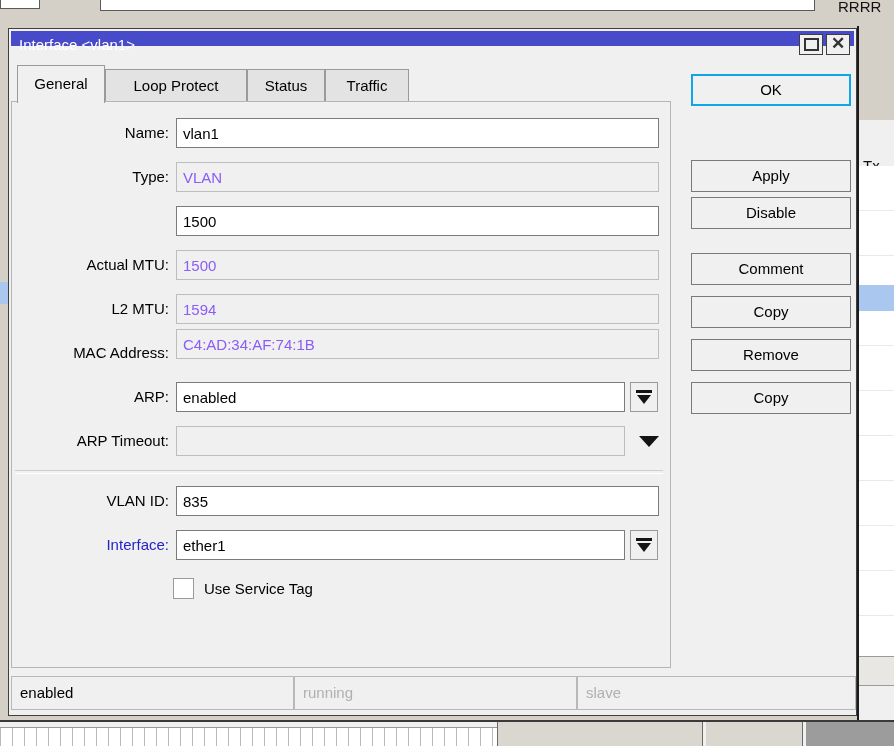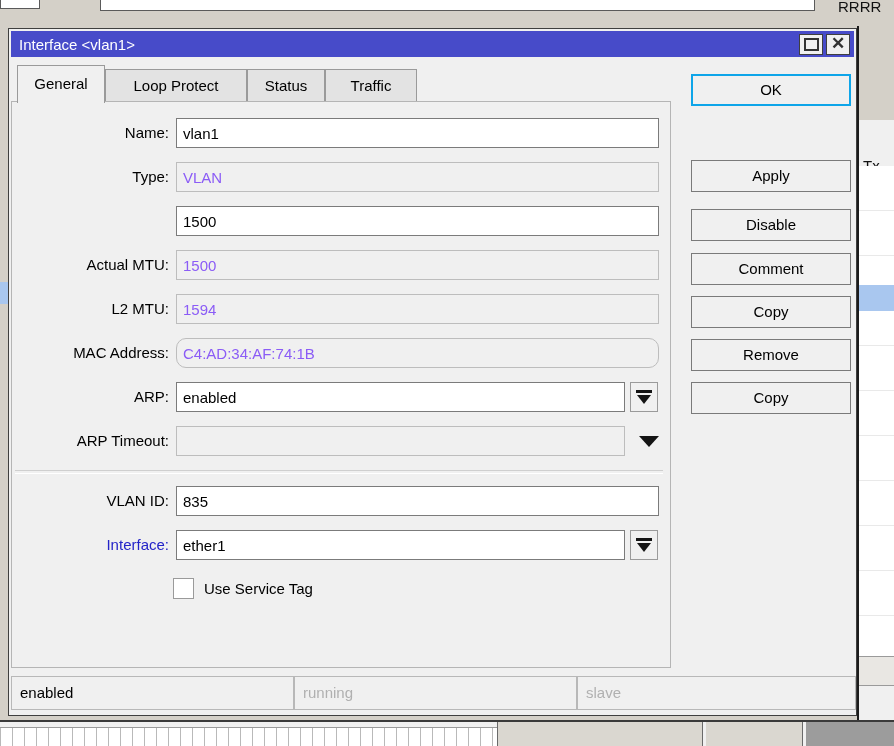--- a/index.html
+++ b/index.html
@@ -23,35 +23,35 @@
   .bg-bottom-line{position:absolute;left:0;top:720px;width:894px;height:2px;background:#3a3a3a;}
   .bg-bottom-strip{position:absolute;left:0;top:722px;width:894px;height:24px;background:#f0f0f0;}
   .bg-grid{position:absolute;left:0;top:727px;width:497px;height:19px;background:
     repeating-linear-gradient(to right,#b9b9b9 0 1px,#ffffff 1px 12px);border-top:1px solid #9a9a9a;box-sizing:border-box;}
   .bg-cell1{position:absolute;left:497px;top:722px;width:206px;height:24px;background:#dad7d0;border-left:1px solid #6a6a6a;border-right:1px solid #6a6a6a;box-sizing:border-box;}
   .bg-cell2{position:absolute;left:706px;top:722px;width:97px;height:24px;background:#dad7d0;border-right:1px solid #6a6a6a;box-sizing:border-box;}
   .bg-darkblock{position:absolute;left:806px;top:722px;width:88px;height:24px;background:#9c9c9c;}
 
   
   .dialog{position:absolute;left:8px;top:28px;width:849px;height:688px;background:#f0f0f0;border:1px solid #3f3f3f;box-sizing:border-box;}
-  .titlebar{position:absolute;left:2px;top:2px;right:2px;height:26px;background:#474bc9;}
+  .titlebar{position:absolute;left:2px;top:2px;right:2px;height:15px;background:#474bc9;}
   .titlebar .title{position:absolute;left:8px;top:0;line-height:27px;color:#fff;}
   .tbtn{position:absolute;top:3px;width:24px;height:21px;background:#f0f0f0;border:1px solid #3f3f3f;box-sizing:border-box;display:flex;align-items:center;justify-content:center;}
   .tbtn.max{right:31px;}
   .tbtn.close{right:4px;}
   .maxglyph{width:11px;height:9px;border:2px solid #333;}
   .closeglyph{font-size:17px;font-weight:bold;color:#333;line-height:1;margin-top:-2px;}
 
   
   .tab{position:absolute;box-sizing:border-box;text-align:center;border:1px solid #9a9a9a;background:#e3e3e3;line-height:31px;height:33px;top:40px;}
   .tab.active{top:36px;height:38px;background:#f0f0f0;border-bottom:none;z-index:3;line-height:36px;}
   .tab-general{left:8px;width:88px;}
   .tab-loop{left:96px;width:142px;}
   .tab-status{left:238px;width:78px;}
-  .tab-traffic{left:316px;width:92px;}
+  .tab-traffic{left:316px;width:84px;}
 
   
   .panel{position:absolute;left:2px;top:72px;width:660px;height:567px;border:1px solid #b5b5b5;background:#f0f0f0;box-sizing:border-box;z-index:1;}
 
   
   .flabel{position:absolute;left:6px;width:154px;text-align:right;line-height:30px;z-index:2;}
   .flabel.blue{color:#2424c8;}
   .fld{position:absolute;left:167px;height:30px;box-sizing:border-box;font-family:"Liberation Sans",sans-serif;font-size:15px;padding:0 6px;z-index:2;}
   .fld.wide{width:483px;}
   .fld.combo{width:449px;}
@@ -133,21 +133,21 @@
 
     <input class="fld wide ed" style="top: 177px;" value="1500">
 
     <div class="flabel" style="top:221px;">Actual MTU:</div>
     <input class="fld wide ro" style="top: 221px;" readonly="" value="1500">
 
     <div class="flabel" style="top:265px;">L2 MTU:</div>
     <input class="fld wide ro" style="top: 265px;" readonly="" value="1594">
 
     <div class="flabel" style="top:309px;">MAC Address:</div>
-    <input class="fld wide ro" style="top: 309px; border-radius: 10px;" readonly="" value="C4:AD:34:AF:74:1B">
+    <input class="fld wide ro" style="top: 300px;" readonly="" value="C4:AD:34:AF:74:1B">
 
     <div class="flabel" style="top:353px;">ARP:</div>
     <input class="fld combo ed" style="top: 353px;" value="enabled">
     <div class="ddbtn" style="top:353px;">
       <div class="ddbar"></div>
       <div class="ddtri"></div>
     </div>
 
     <div class="flabel" style="top:397px;">ARP Timeout:</div>
     <input class="fld combo ro" style="top: 397px;" readonly="" value="">
@@ -163,21 +163,21 @@
     <div class="ddbtn" style="top:501px;">
       <div class="ddbar"></div>
       <div class="ddtri"></div>
     </div>
 
     <div class="checkbox"></div>
     <div class="cblabel">Use Service Tag</div>
 
     <div class="abtn default" style="top:45px;">OK</div>
     <div class="abtn" style="top:131px;">Apply</div>
-    <div class="abtn" style="top:180px;text-align:center;">Disable</div>
+    <div class="abtn" style="top:168px;text-align:center;">Disable</div>
     <div class="abtn" style="top:224px;">Comment</div>
     <div class="abtn" style="top:267px;">Copy</div>
     <div class="abtn" style="top:310px;">Remove</div>
     <div class="abtn" style="top:353px;">Copy</div>
 
     <div class="statusbar">
       <div class="scell c1">enabled</div>
       <div class="scell c2">running</div>
       <div class="scell c3">slave</div>
     </div>

